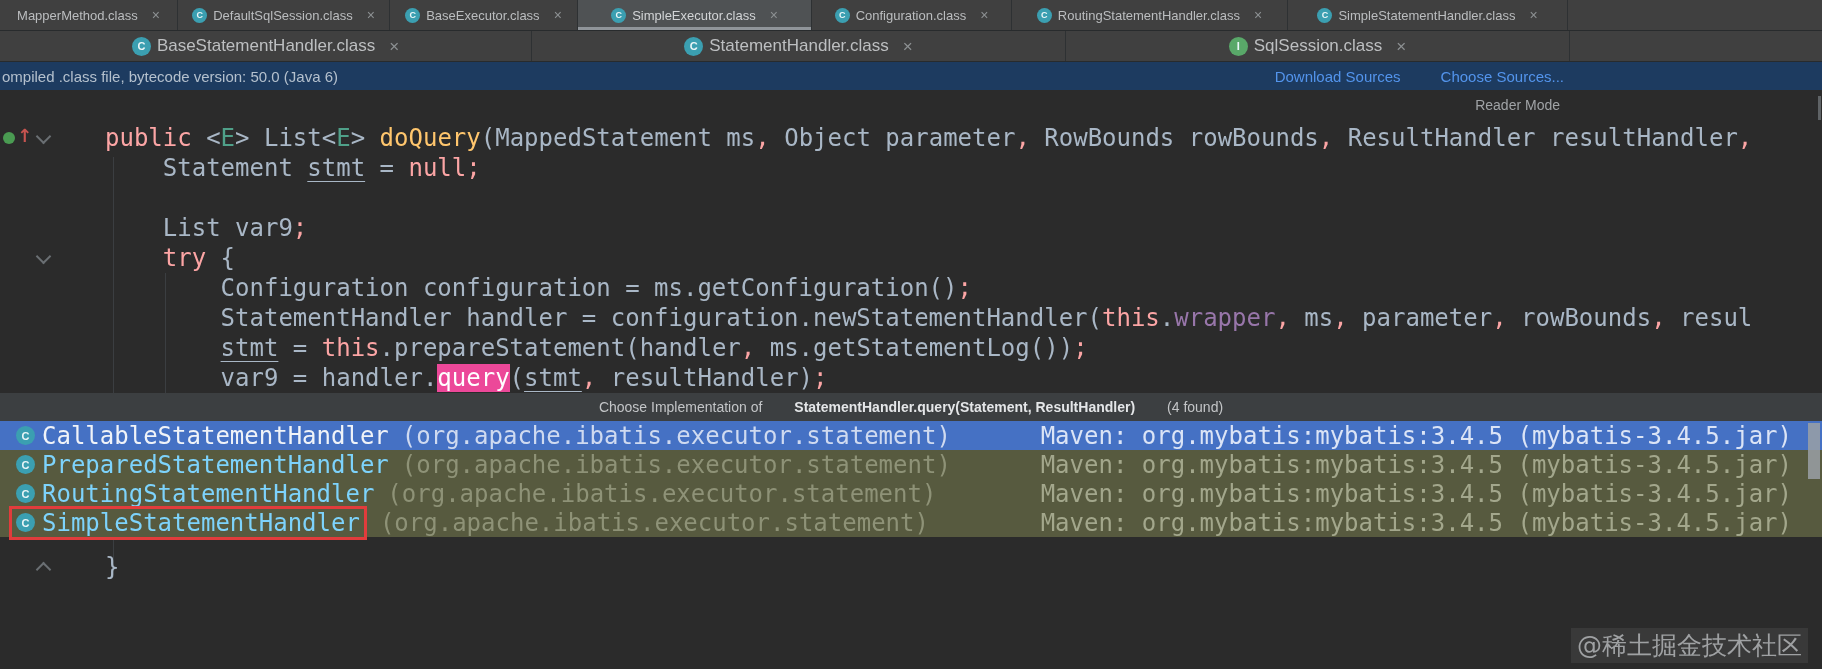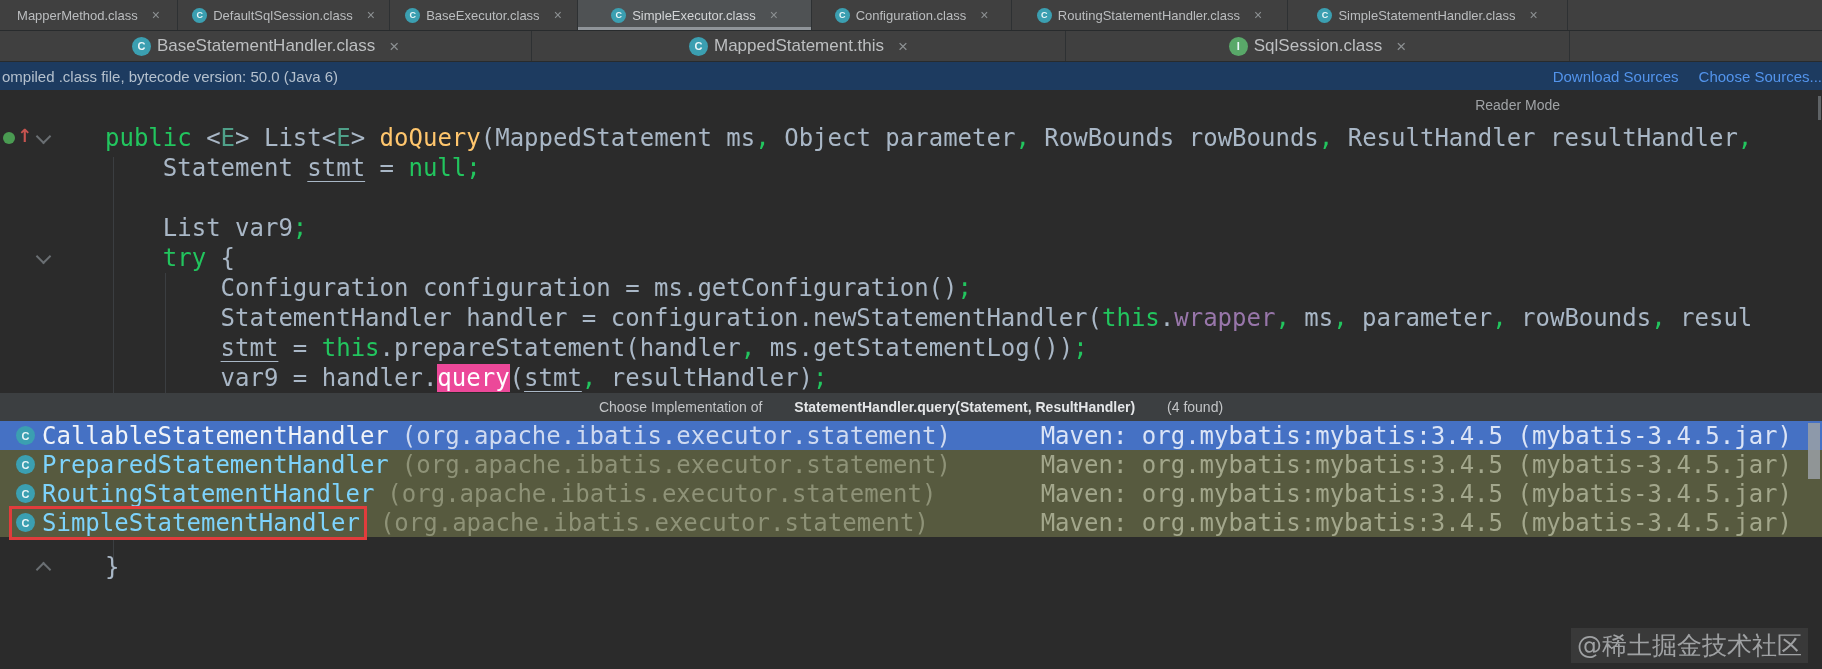--- a/index.html
+++ b/index.html
@@ -22,35 +22,35 @@
          color:#eaf6f8;font-weight:bold;flex:none;font-family:"Liberation Sans",sans-serif;}
   .icon-class{background:#3b9fb1;}
   .icon-interface{background:#59a869;}
   .row1 .ficon{width:15px;height:15px;font-size:9px;}
   .row2 .ficon{width:19px;height:19px;font-size:11px;}
 
   
   .banner{height:28px;background:#1d3b60;display:flex;align-items:center;box-sizing:border-box;
           font-size:15px;color:#b4c0cd;}
   .banner-msg{padding-left:2px;white-space:pre;}
-  .banner-links{margin-left:auto;display:flex;gap:20px;}
+  .banner-links{margin-left:auto;display:flex;gap:40px;padding-right:258px;}
   .banner-link{color:#5394ec;cursor:pointer;}
 
   
   .editor{position:relative;height:579px;background:#2b2b2b;overflow:hidden;}
   .reader-mode{position:absolute;top:7px;right:262px;font-size:14px;color:#a0a3a6;}
   .v-scroll-hint{position:absolute;top:6px;right:1px;width:3px;height:24px;background:#5f6366;}
 
   .code-block{position:absolute;top:33px;left:0;right:0;}
   .code-line{display:flex;height:30px;align-items:center;}
   .gutter{width:78px;flex:none;position:relative;height:100%;}
   .code-text{font-family:"DejaVu Sans Mono",monospace;font-size:24px;line-height:30px;
              white-space:pre;color:#a9b7c6;padding-left:27px;}
   .c-p{color:#a9b7c6;}
-  .c-kw{color:#22c55e;}
+  .c-kw{color:#fca5a5;}
   .c-m{color:#ffc66d;}
   .c-f{color:#9876aa;}
   .c-g{color:#4fa089;}
   .c-r{color:#a9b7c6;text-decoration:underline;text-underline-offset:5px;text-decoration-thickness:1px;}
   .c-sel{background:#ec4899;color:#ffffff;}
   .chev{position:absolute;left:38px;width:9px;height:9px;border:solid #6a6f73;}
   .chev-down{border-width:0 2px 2px 0;transform:rotate(45deg);top:8px;}
   .chev-up{border-width:0 2px 2px 0;transform:rotate(-135deg);top:12px;}
   .ovr-dot{position:absolute;left:3px;top:9px;width:12px;height:12px;border-radius:50%;background:#4a9b52;}
   .ovr-arrow{position:absolute;left:17px;top:2px;color:#c75450;font-size:18px;font-weight:bold;
@@ -126,21 +126,21 @@
       </div>
     </div>
   <div class="tab-row row2" id="tabrow2">
       <div class="tab" style="width: 532px;">
         <span class="ficon icon-class">C</span>
         <span>BaseStatementHandler.class</span>
         <span class="tab-close">×</span>
       </div>
       <div class="tab" style="width: 534px;">
         <span class="ficon icon-class">C</span>
-        <span>MappedStatement.this</span>
+        <span>StatementHandler.class</span>
         <span class="tab-close">×</span>
       </div>
       <div class="tab" style="width: 504px;">
         <span class="ficon icon-interface">I</span>
         <span>SqlSession.class</span>
         <span class="tab-close">×</span>
       </div>
     </div>
 
   <div class="banner">

